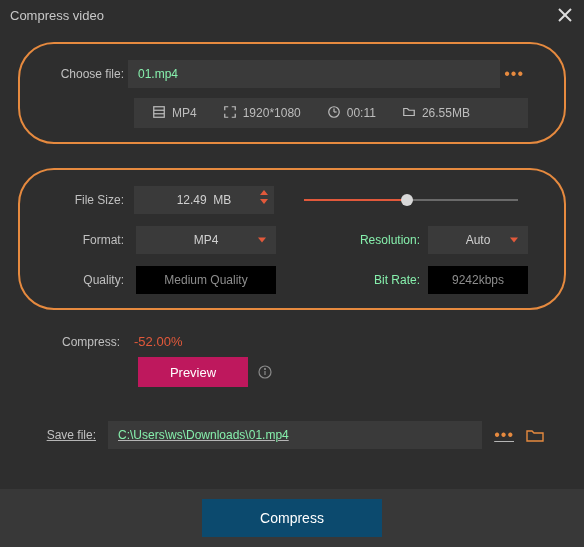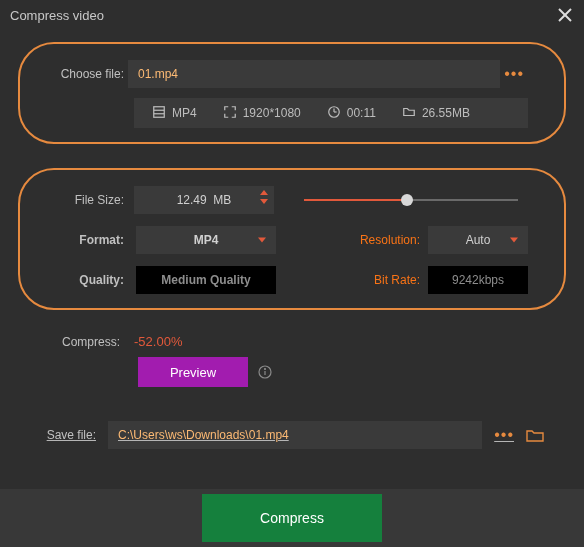--- a/index.html
+++ b/index.html
@@ -8,22 +8,22 @@
   .titlebar .title { flex: 1; }
   .close-icon { width: 18px; height: 18px; color: #ddd; cursor: pointer; display:flex; align-items:center; justify-content:center; }
   .close-icon svg { width: 14px; height: 14px; stroke: #ddd; stroke-width: 2; }
 
   .panel-wrap { padding: 8px 18px 0 18px; }
   .rounded-outline { border: 2px solid #e68a3f; border-radius: 36px; padding: 16px 36px 14px 36px; position: relative; }
   .section { margin-bottom: 24px; }
 
   .row { display: flex; align-items: center; }
   .label { font-size: 12px; color: #c0c0c0; width: 72px; text-align: right; padding-right: 4px; }
-  .label-sm { font-size: 12px; color: #f97316; width: 68px; text-align: right; }
-  .input-box { background: #3a3a3a; border: none; height: 28px; color: #fdba74; padding: 0 10px; font-size: 12px; }
+  .label-sm { font-size: 12px; color: #86efac; width: 68px; text-align: right; }
+  .input-box { background: #3a3a3a; border: none; height: 28px; color: #86efac; padding: 0 10px; font-size: 12px; }
   .file-input { flex: 1; }
   .dots { color: #e68a3f; font-size: 16px; letter-spacing: 1px; padding: 0 4px; cursor: pointer; }
 
   .meta-bar { background: #3a3a3a; margin-top: 10px; margin-left: 78px; height: 30px; display: flex; align-items: center; gap: 26px; padding: 0 18px; font-size: 12px; color: #bdbdbd; }
   .meta-item { display: flex; align-items: center; gap: 6px; }
   .meta-item svg { width: 14px; height: 14px; stroke: #bdbdbd; fill: none; stroke-width: 1.4; }
 
   .settings-grid { display: grid; grid-template-columns: 78px 140px 1fr; row-gap: 28px; align-items: center; }
   .combo { position: relative; background: #3a3a3a; height: 28px; display: flex; align-items: center; justify-content: center; color: #d0d0d0; font-size: 12px; cursor: pointer; }
   .combo .caret { position: absolute; right: 10px; top: 50%; transform: translateY(-50%); width: 0; height: 0; border-left: 4px solid transparent; border-right: 4px solid transparent; border-top: 5px solid #e2593b; }
@@ -31,42 +31,42 @@
   .stepper .tri-up { width:0; height:0; border-left:4px solid transparent; border-right:4px solid transparent; border-bottom:5px solid #e2593b; }
   .stepper .tri-down { width:0; height:0; border-left:4px solid transparent; border-right:4px solid transparent; border-top:5px solid #e2593b; }
 
   .slider-wrap { padding-left: 30px; padding-right: 10px; }
   .slider { position: relative; height: 20px; display: flex; align-items: center; }
   .slider .track { height: 2px; background: #6a6a6a; width: 100%; position: relative; }
   .slider .fill { position: absolute; left: 0; top: 0; height: 2px; background: #e2593b; width: 48%; }
   .slider .thumb { position: absolute; top: 50%; left: 48%; transform: translate(-50%,-50%); width: 12px; height: 12px; border-radius: 50%; background: #d8d8d8; }
 
   .settings-row2 { display: flex; align-items: center; gap: 8px; margin-top: 12px; }
-  .left-pair { display: flex; align-items: center; gap: 8px; font-weight: bold; }
+  .left-pair { display: flex; align-items: center; gap: 8px; }
   .right-pair { display: flex; align-items: center; gap: 8px; margin-left: auto; }
   .readonly { background: #000000; height: 28px; display:flex; align-items:center; justify-content:center; color:#8d8d8d; font-size:12px; width: 140px; }
   .combo-sm { width: 100px; }
 
   .compress-line { display: flex; align-items: center; gap: 14px; margin: 14px 0 8px 44px; }
   .compress-label { color: #c0c0c0; font-size: 12px; }
   .compress-val { color: #e2593b; font-size: 13px; }
 
   .preview-row { display:flex; align-items:center; gap:10px; margin-left: 120px; margin-bottom: 20px; }
-  .btn-preview { background: #a21caf; color: #fff; border: none; height: 30px; width: 110px; font-size: 13px; cursor: pointer; }
+  .btn-preview { background: #be185d; color: #fff; border: none; height: 30px; width: 110px; font-size: 13px; cursor: pointer; }
   .info-icon { width:14px; height:14px; }
   .info-icon svg { width:14px; height:14px; stroke:#8a8a8a; fill:none; stroke-width:1.2; }
 
   .save-row { display:flex; align-items:center; gap:8px; margin: 34px 22px 0 22px; text-decoration: underline; }
   .save-row .label { width: 60px; }
   .save-input { flex:1; }
   .folder-icon { width:18px; height:14px; }
   .folder-icon svg { width:18px; height:14px; stroke:#e68a3f; fill:none; stroke-width:1.4; }
 
   .footer { position: absolute; left:0; right:0; bottom:0; height: 58px; background: #383838; display:flex; align-items:center; justify-content:center; }
-  .btn-compress { background: #15803d; color:#fff; border:none; height:48px; width:180px; font-size:14px; cursor:pointer; }
+  .btn-compress { background: #0c4a6e; color:#fff; border:none; height:38px; width:180px; font-size:14px; cursor:pointer; }
 
   .sec1 { margin-top: 4px; }
 </style>
 </head>
 <body>
 
 <div class="titlebar">
   <div class="title">Compress video</div>
   <div class="close-icon">
     <svg viewBox="0 0 14 14">

